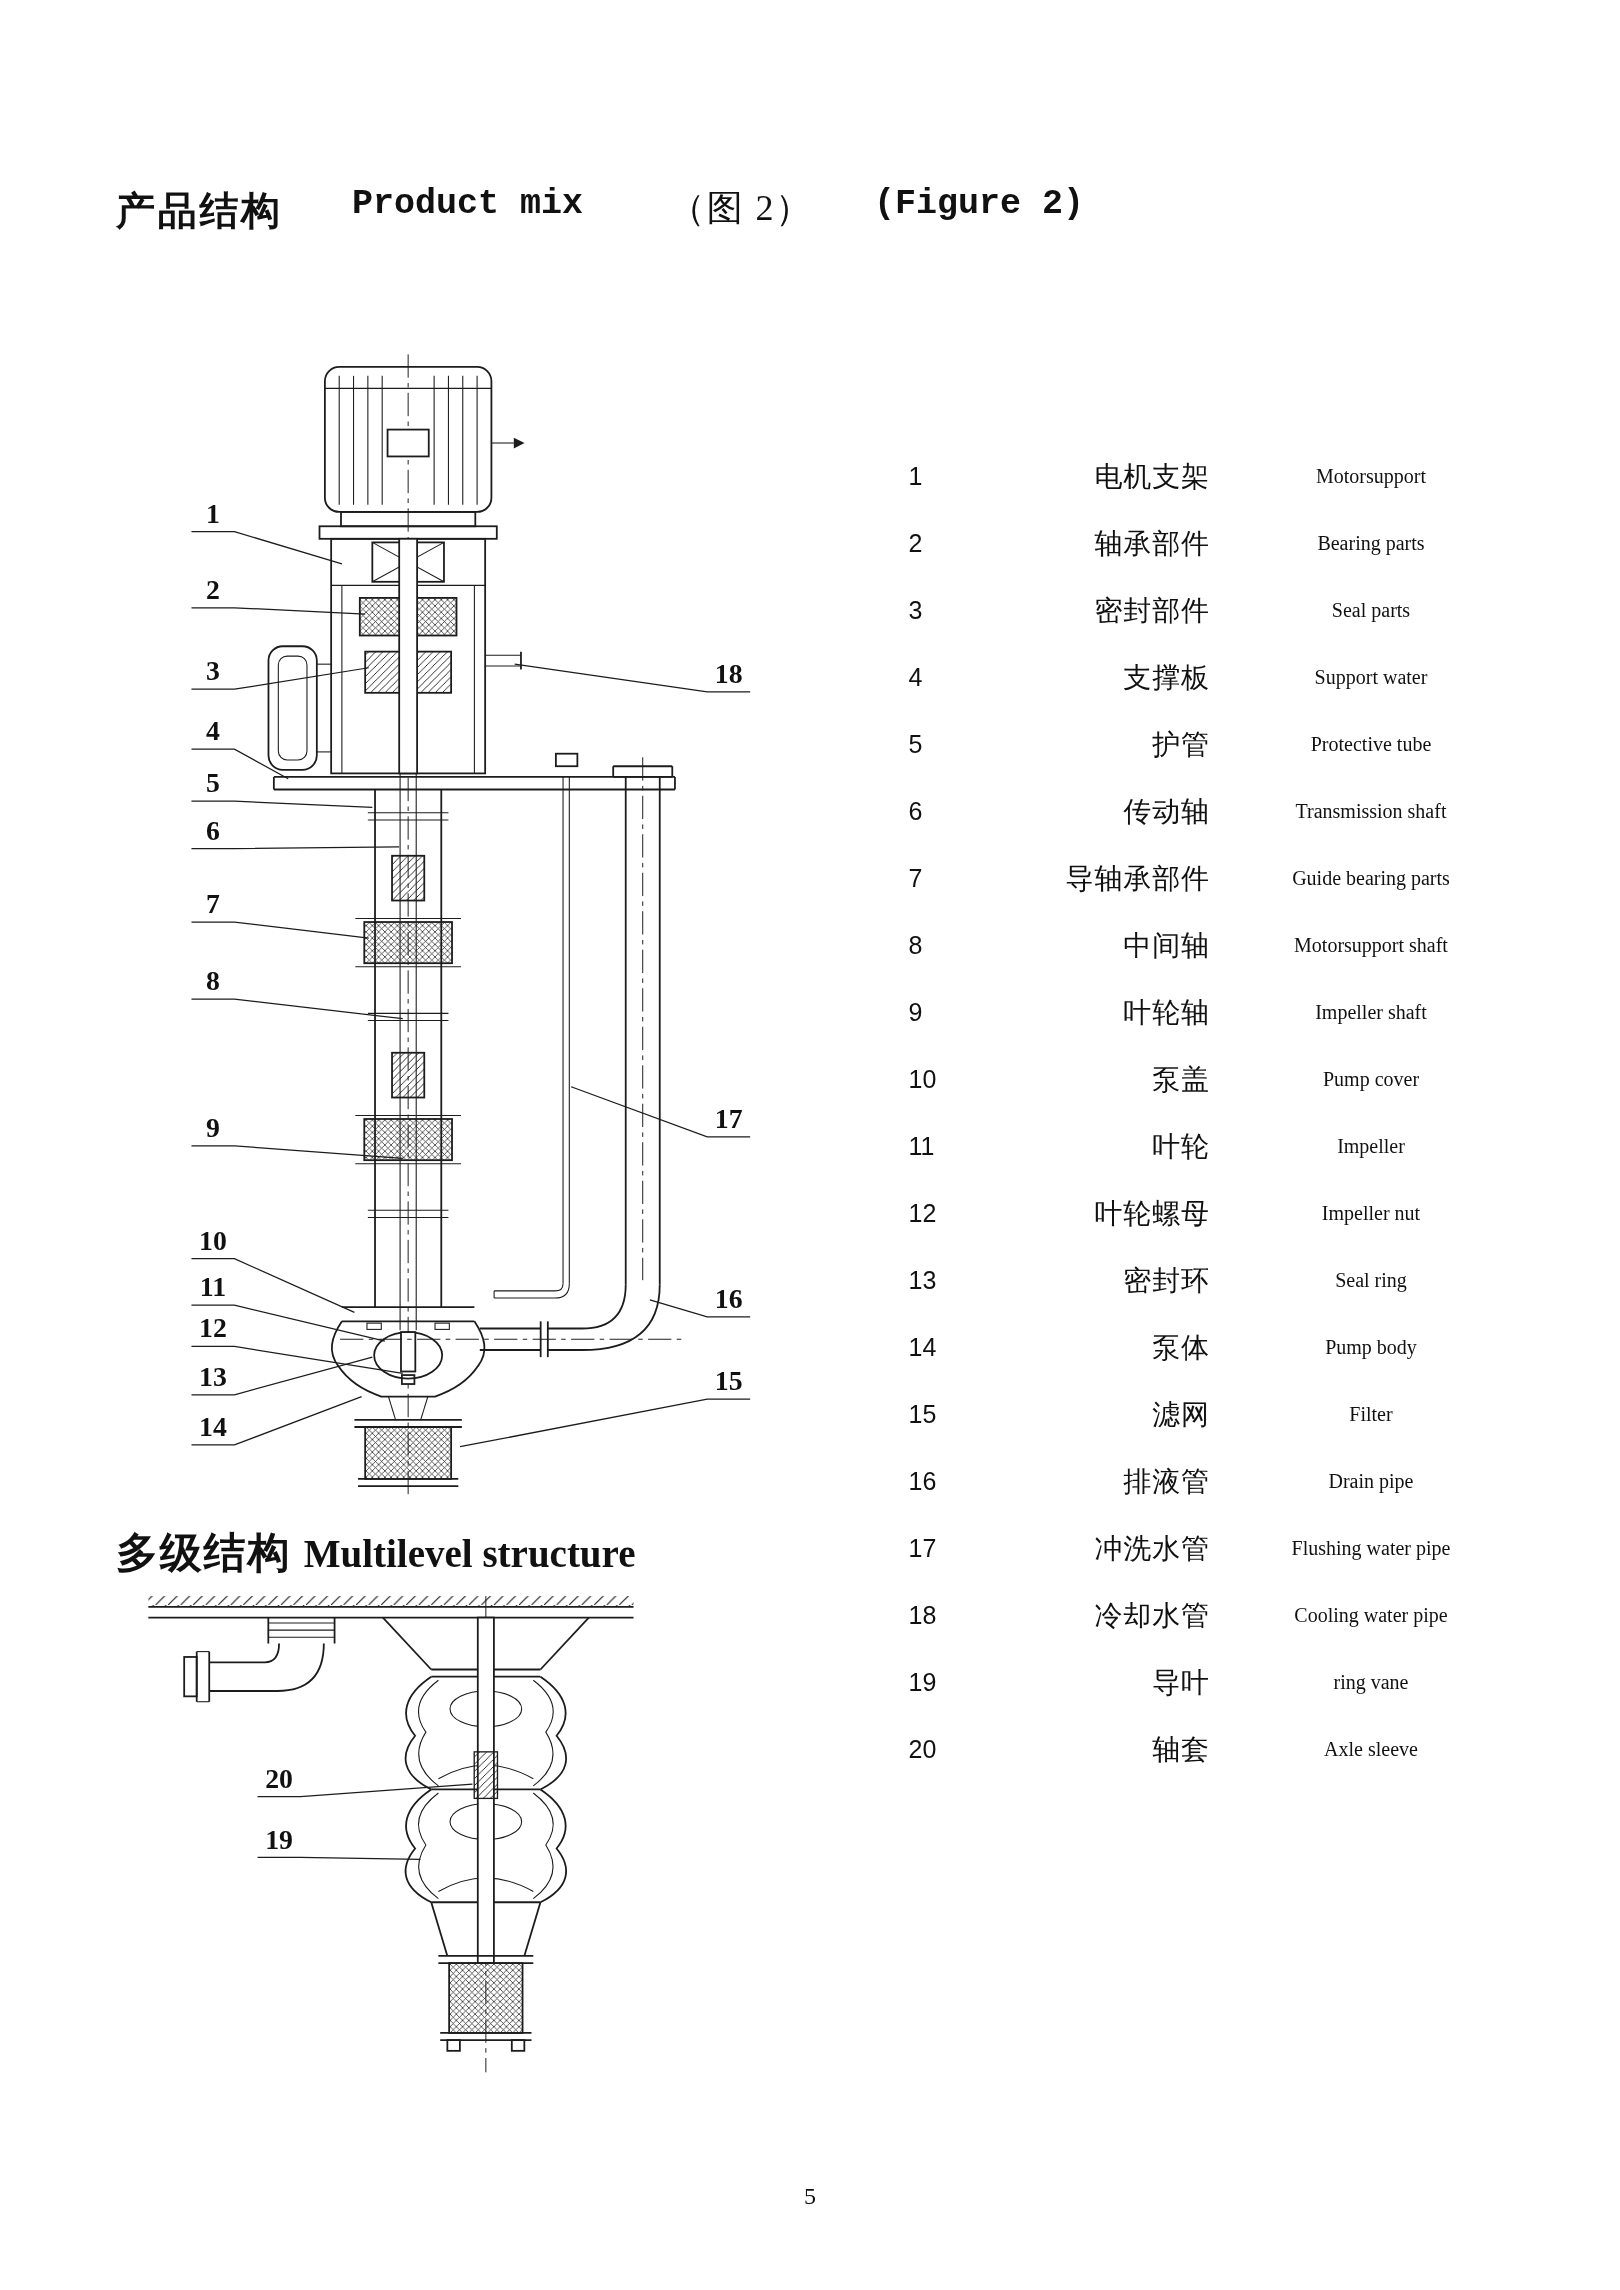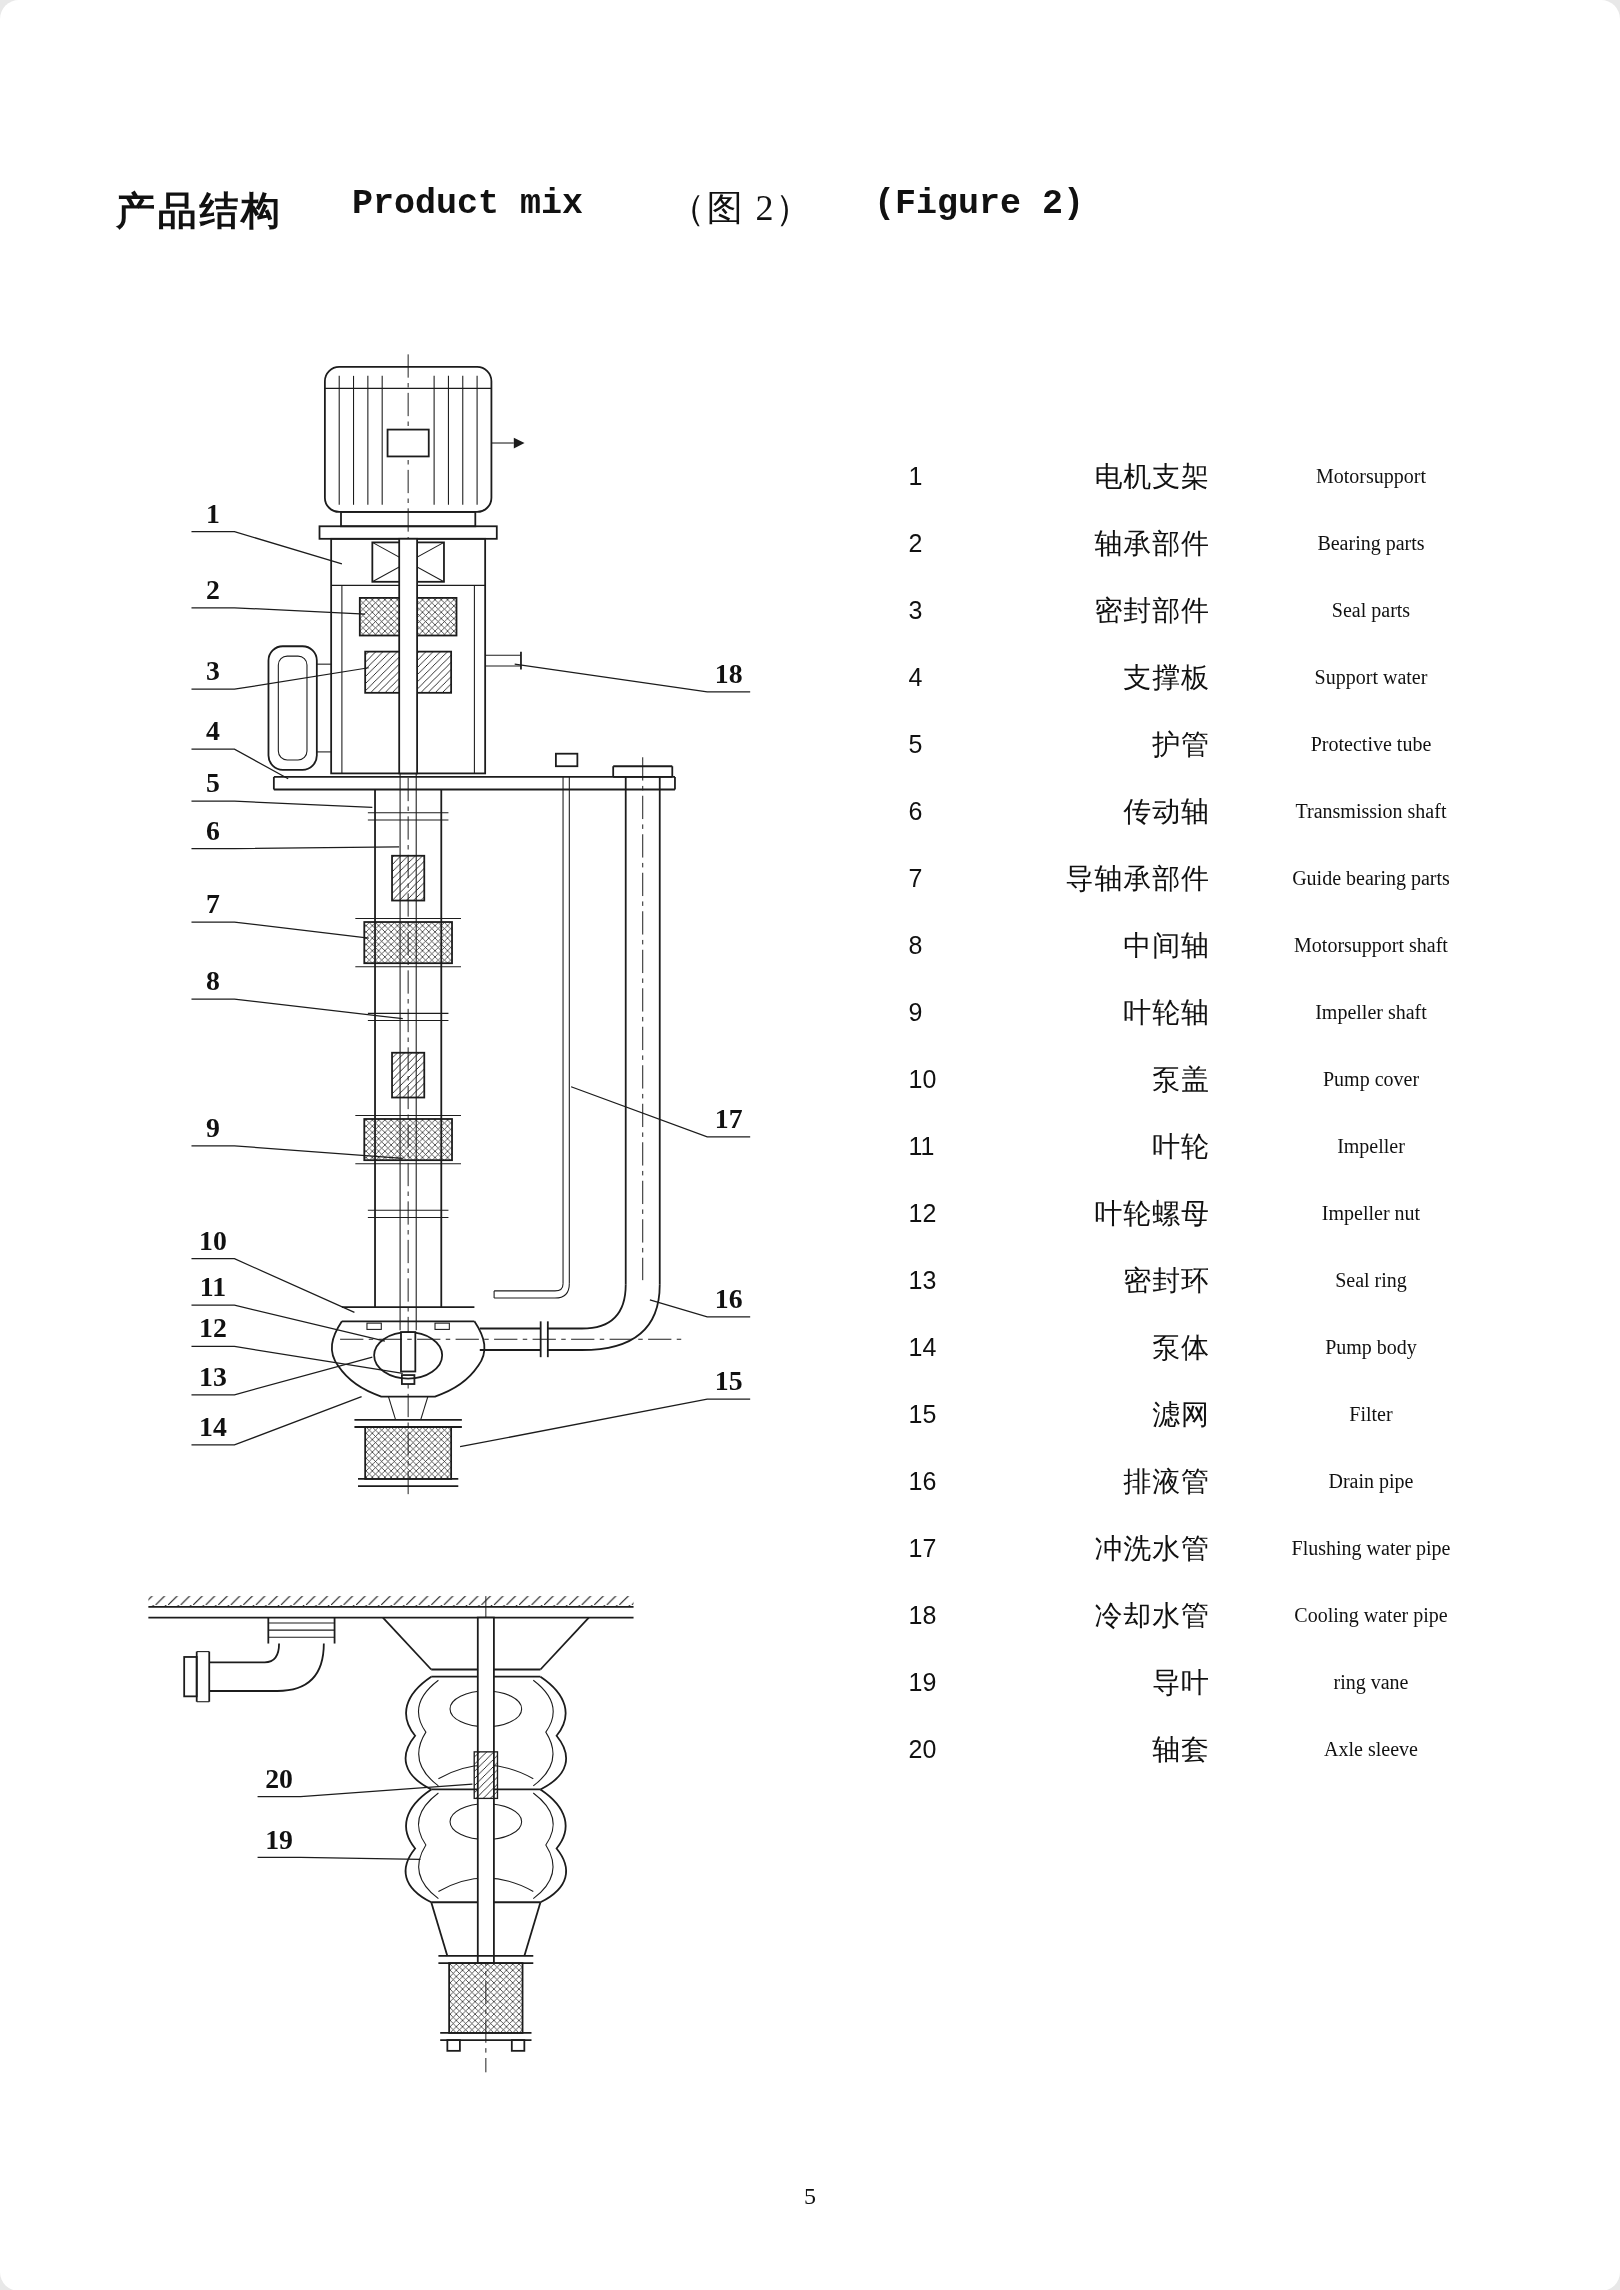--- a/index.html
+++ b/index.html
@@ -1,19 +1,19 @@
 <!DOCTYPE html>
 <html style="font-size:14.3px"><head>
 <meta charset="utf-8">
 <style>
   html,body{margin:0;padding:0;background:#e8e8e8;}
   .page{
     position:relative;width:1620px;height:2291px;background:#ffffff;
     font-family:"Liberation Serif","DejaVu Serif",serif;color:#111;
-    margin:0 auto;overflow:hidden;border-radius:19px;
+    margin:0 auto;overflow:hidden;
   }
   
   .title{position:absolute;left:116px;top:184px;width:1164px;height:57px;}
   .title span{position:absolute;top:0;white-space:nowrap;}
   .t-cn{left:0;font-size:39px;font-weight:bold;letter-spacing:2.7px;}
   .t-en{left:236px;font-size:35px;font-weight:bold;font-family:"Liberation Mono","DejaVu Sans Mono",monospace;}
   .t-fig-cn{left:553px;font-size:36px;font-weight:normal;letter-spacing:1.8px;}
   .t-fig-en{left:758px;font-size:35px;font-weight:bold;font-family:"Liberation Mono","DejaVu Sans Mono",monospace;}
   
   .parts-table{position:absolute;left:887px;top:443px;width:645px;}
@@ -319,20 +319,23 @@
         <span class="pcn">导叶</span>
         <span class="pen">ring vane</span>
       </div>
     <div class="prow">
         <span class="pno">20</span>
         <span class="pcn">轴套</span>
         <span class="pen">Axle sleeve</span>
       </div>
   </div>
 
+  <div class="section-label">
+    <span class="s-cn">多级结构</span><span class="s-en">Multilevel structure</span>
+  </div>
 
   <svg class="svg-lower" width="555" height="484" viewBox="0 0 620 540">
     <defs>
       <pattern id="hL" width="8" height="8" patternUnits="userSpaceOnUse">
         <path d="M0,8 L8,0" stroke="#1c1c1c" stroke-width="1"></path>
       </pattern>
       <pattern id="xL" width="7" height="7" patternUnits="userSpaceOnUse">
         <path d="M0,7 L7,0 M0,0 L7,7" stroke="#1c1c1c" stroke-width="0.8"></path>
       </pattern>
       <pattern id="fL" width="14" height="12" patternUnits="userSpaceOnUse">

